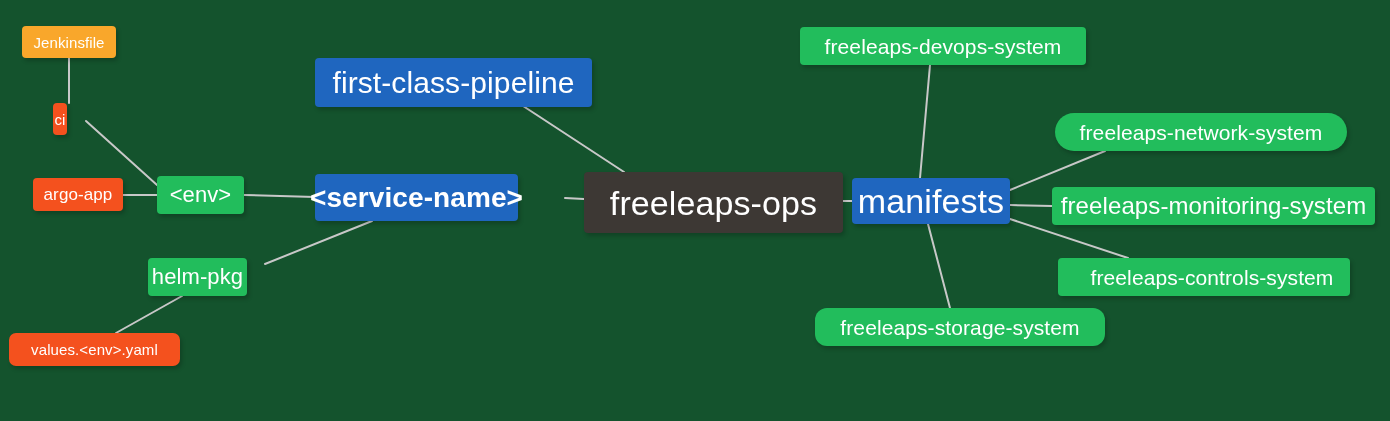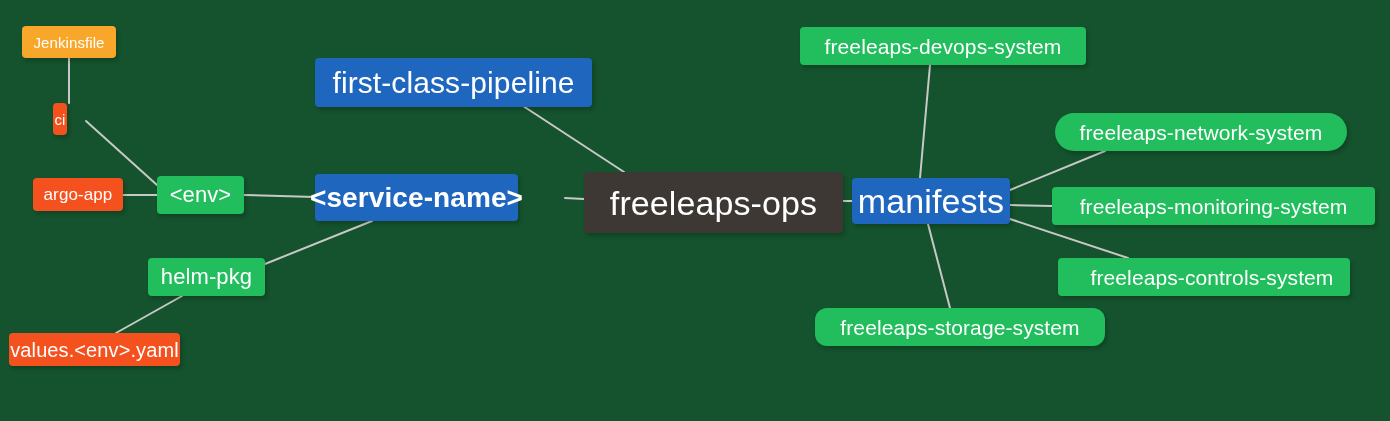--- a/index.html
+++ b/index.html
@@ -57,25 +57,25 @@
       <line x1="1010" y1="190" x2="1105" y2="151" stroke="#c8c8c8" stroke-width="2" stroke-linecap="round"></line>
       <line x1="1010" y1="205" x2="1052" y2="206" stroke="#c8c8c8" stroke-width="2" stroke-linecap="round"></line>
       <line x1="1010" y1="219" x2="1128" y2="258" stroke="#c8c8c8" stroke-width="2" stroke-linecap="round"></line>
       <line x1="928" y1="224" x2="950" y2="308" stroke="#c8c8c8" stroke-width="2" stroke-linecap="round"></line>
     </svg>
   <div id="node-layer">
       <div class="node" style="left: 22px; top: 26px; width: 94px; height: 32px; background: rgb(249, 167, 43); color: rgb(255, 255, 255); font-size: 15px;">Jenkinsfile</div>
       <div class="node" style="left: 53px; top: 103px; width: 14px; height: 32px; background: rgb(244, 81, 30); color: rgb(255, 255, 255); font-size: 15px;">ci</div>
       <div class="node" style="left: 33px; top: 178px; width: 90px; height: 33px; background: rgb(244, 81, 30); color: rgb(255, 255, 255); font-size: 17px;">argo-app</div>
       <div class="node" style="left: 157px; top: 176px; width: 87px; height: 38px; background: rgb(34, 189, 92); color: rgb(255, 255, 255); font-size: 22px;">&lt;env&gt;</div>
-      <div class="node" style="left: 148px; top: 258px; width: 117px; height: 38px; background: rgb(34, 189, 92); color: rgb(255, 255, 255); font-size: 22px;">helm-pkg</div>
-      <div class="node" style="left: 9px; top: 333px; width: 171px; height: 33px; background: rgb(244, 81, 30); color: rgb(255, 255, 255); font-size: 20px;">values.&lt;env&gt;.yaml</div>
+      <div class="node" style="left: 148px; top: 258px; width: 99px; height: 38px; background: rgb(34, 189, 92); color: rgb(255, 255, 255); font-size: 22px;">helm-pkg</div>
+      <div class="node" style="left: 9px; top: 333px; width: 171px; height: 33px; background: rgb(244, 81, 30); color: rgb(255, 255, 255); font-size: 15px; border-radius: 7px;">values.&lt;env&gt;.yaml</div>
       <div class="node" style="left: 315px; top: 38px; width: 277px; height: 49px; background: rgb(31, 102, 191); color: rgb(255, 255, 255); font-size: 30px; margin-top: 20px;">first-class-pipeline</div>
       <div class="node" style="left: 315px; top: 174px; width: 203px; height: 47px; background: rgb(31, 102, 191); color: rgb(255, 255, 255); font-size: 28px; font-weight: bold;">&lt;service-name&gt;</div>
       <div class="node" style="left: 584px; top: 172px; width: 259px; height: 61px; background: rgb(61, 56, 52); color: rgb(255, 255, 255); font-size: 34px;">freeleaps-ops</div>
       <div class="node" style="left: 852px; top: 178px; width: 158px; height: 46px; background: rgb(31, 102, 191); color: rgb(255, 255, 255); font-size: 34px;">manifests</div>
       <div class="node" style="left: 800px; top: 27px; width: 286px; height: 38px; background: rgb(34, 189, 92); color: rgb(255, 255, 255); font-size: 21px;">freeleaps-devops-system</div>
       <div class="node" style="left: 1055px; top: 113px; width: 292px; height: 38px; background: rgb(34, 189, 92); color: rgb(255, 255, 255); font-size: 21px; border-radius: 19px;">freeleaps-network-system</div>
-      <div class="node" style="left: 1052px; top: 187px; width: 323px; height: 38px; background: rgb(34, 189, 92); color: rgb(255, 255, 255); font-size: 21px;">freeleaps-monitoring-system</div>
+      <div class="node" style="left: 1052px; top: 187px; width: 323px; height: 38px; background: rgb(34, 189, 92); color: rgb(255, 255, 255); font-size: 24px;">freeleaps-monitoring-system</div>
       <div class="node" style="left: 1058px; top: 258px; width: 292px; height: 38px; background: rgb(34, 189, 92); color: rgb(255, 255, 255); font-size: 21px; padding-left: 16px;">freeleaps-controls-system</div>
       <div class="node" style="left: 815px; top: 308px; width: 290px; height: 38px; background: rgb(34, 189, 92); color: rgb(255, 255, 255); font-size: 21px; border-radius: 12px;">freeleaps-storage-system</div>
     </div>
 </div>
 
 </body></html>

